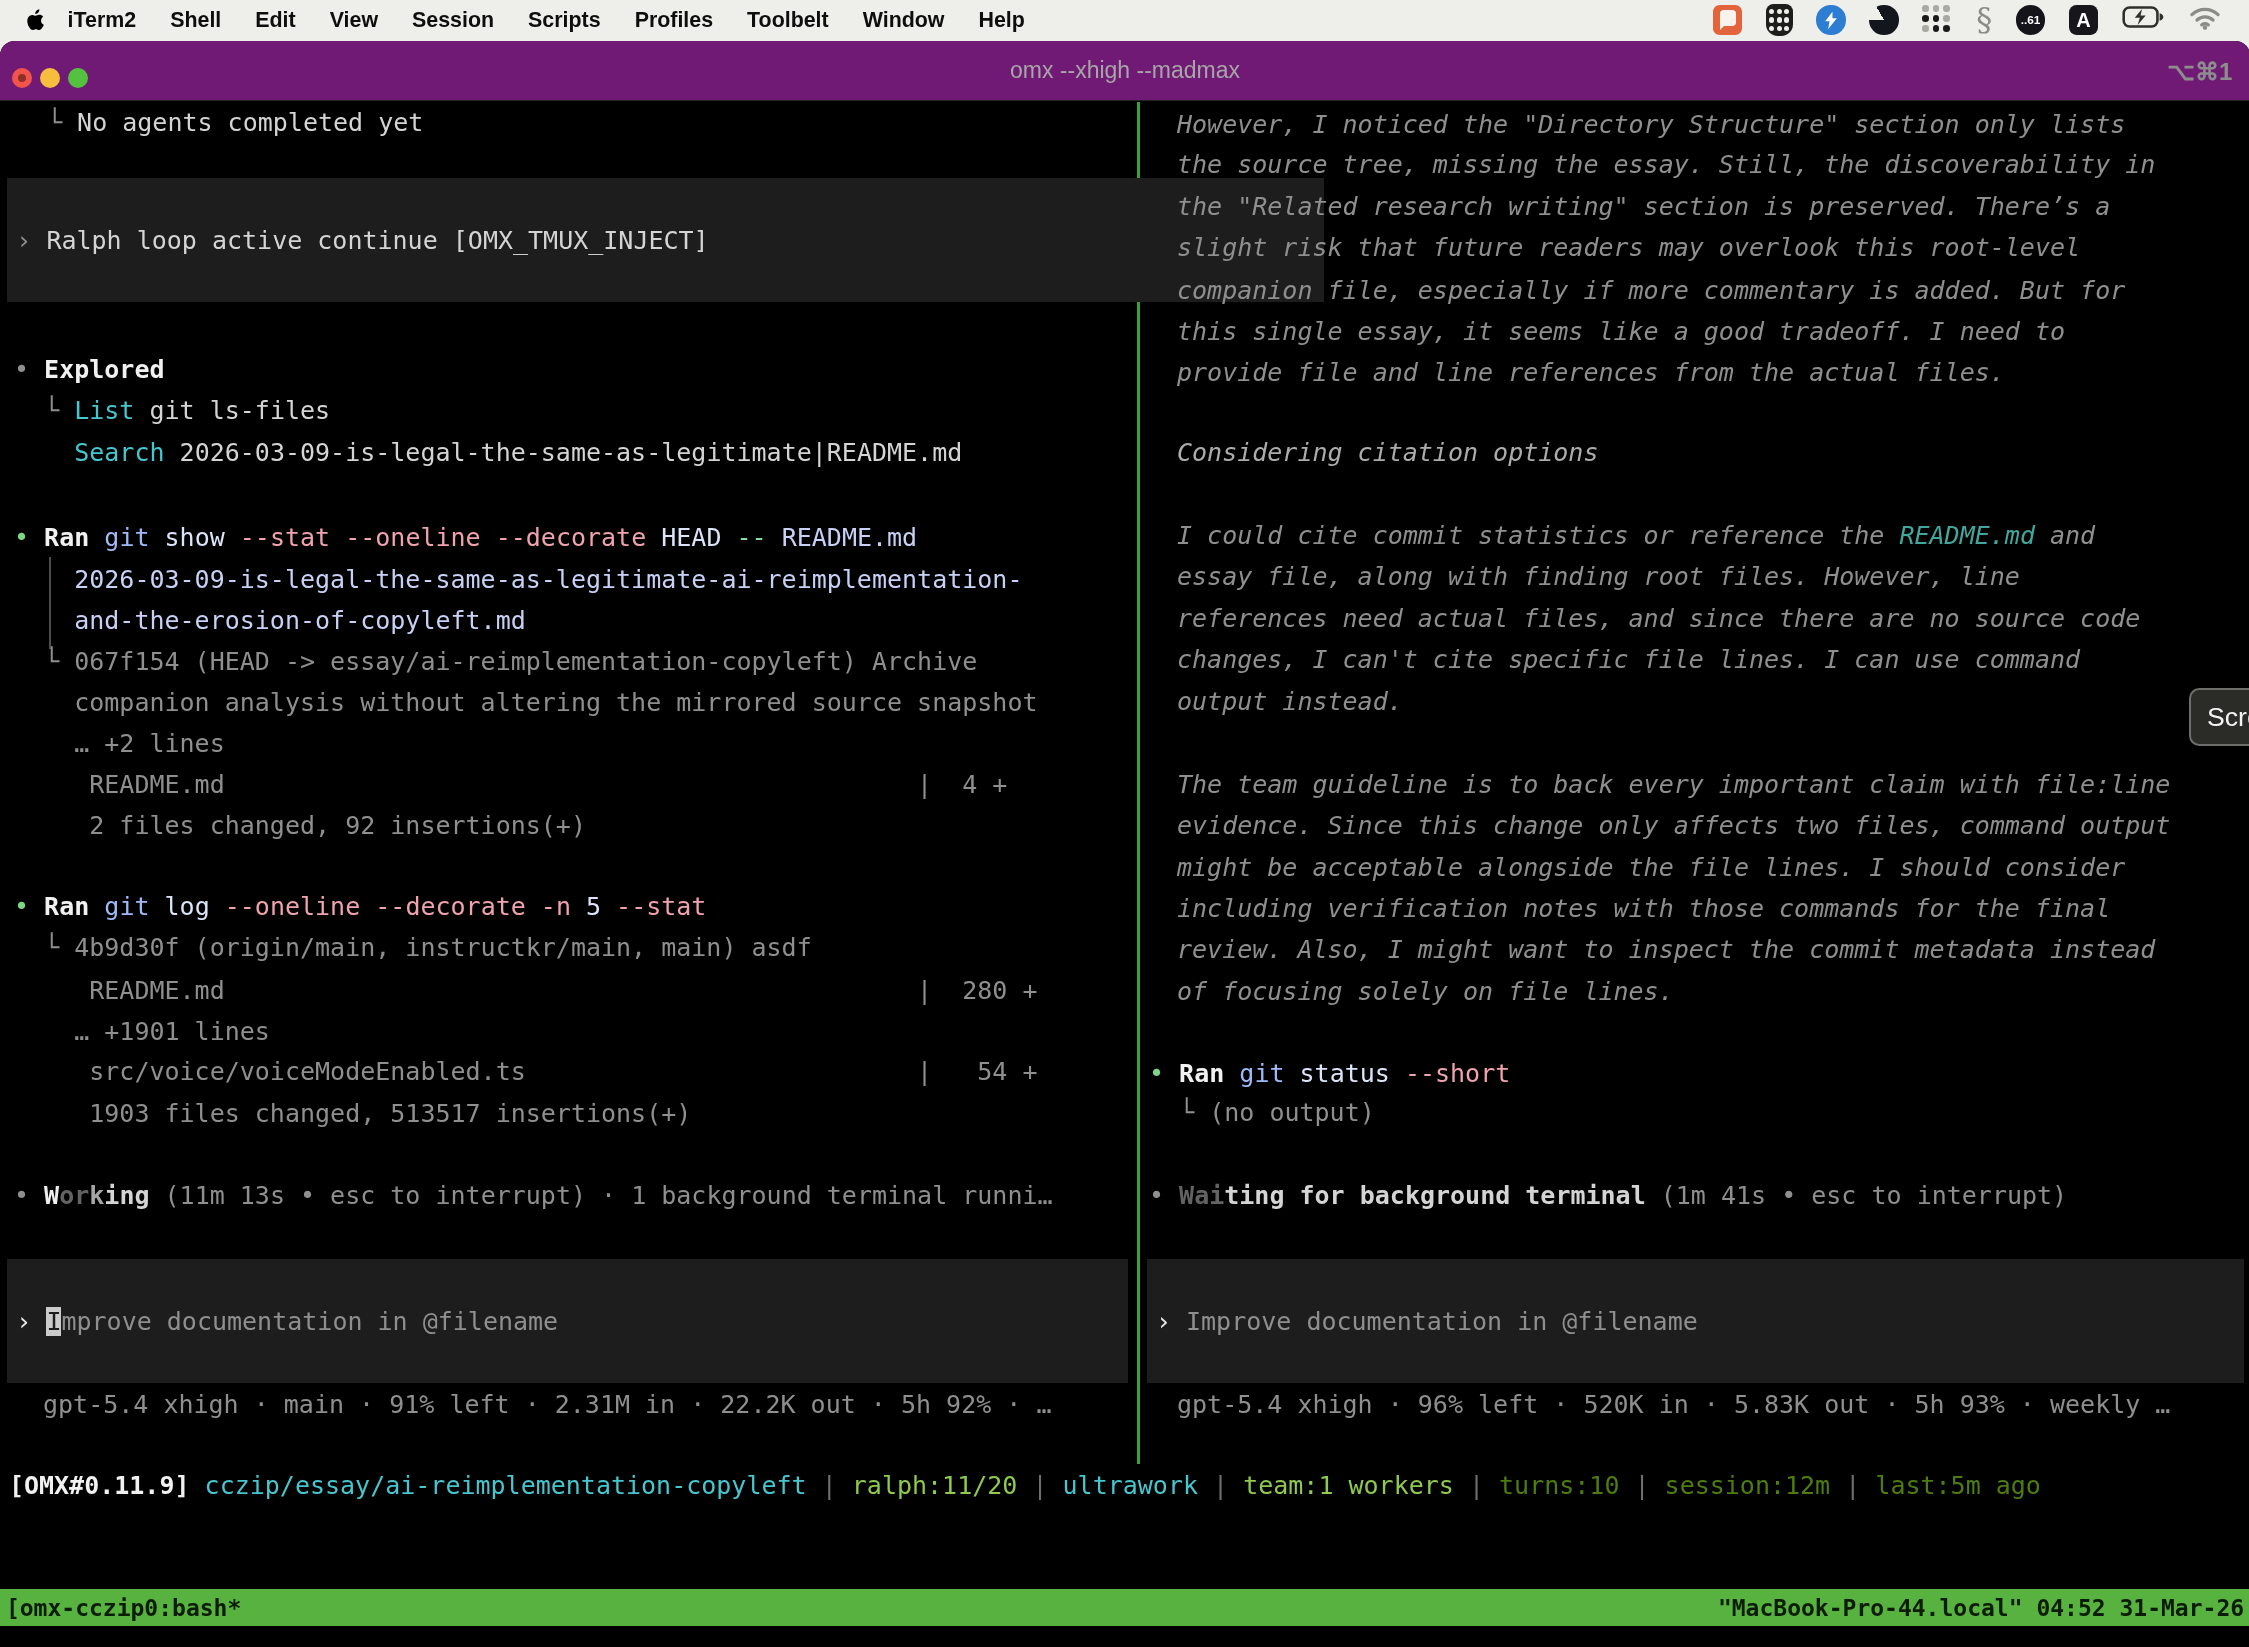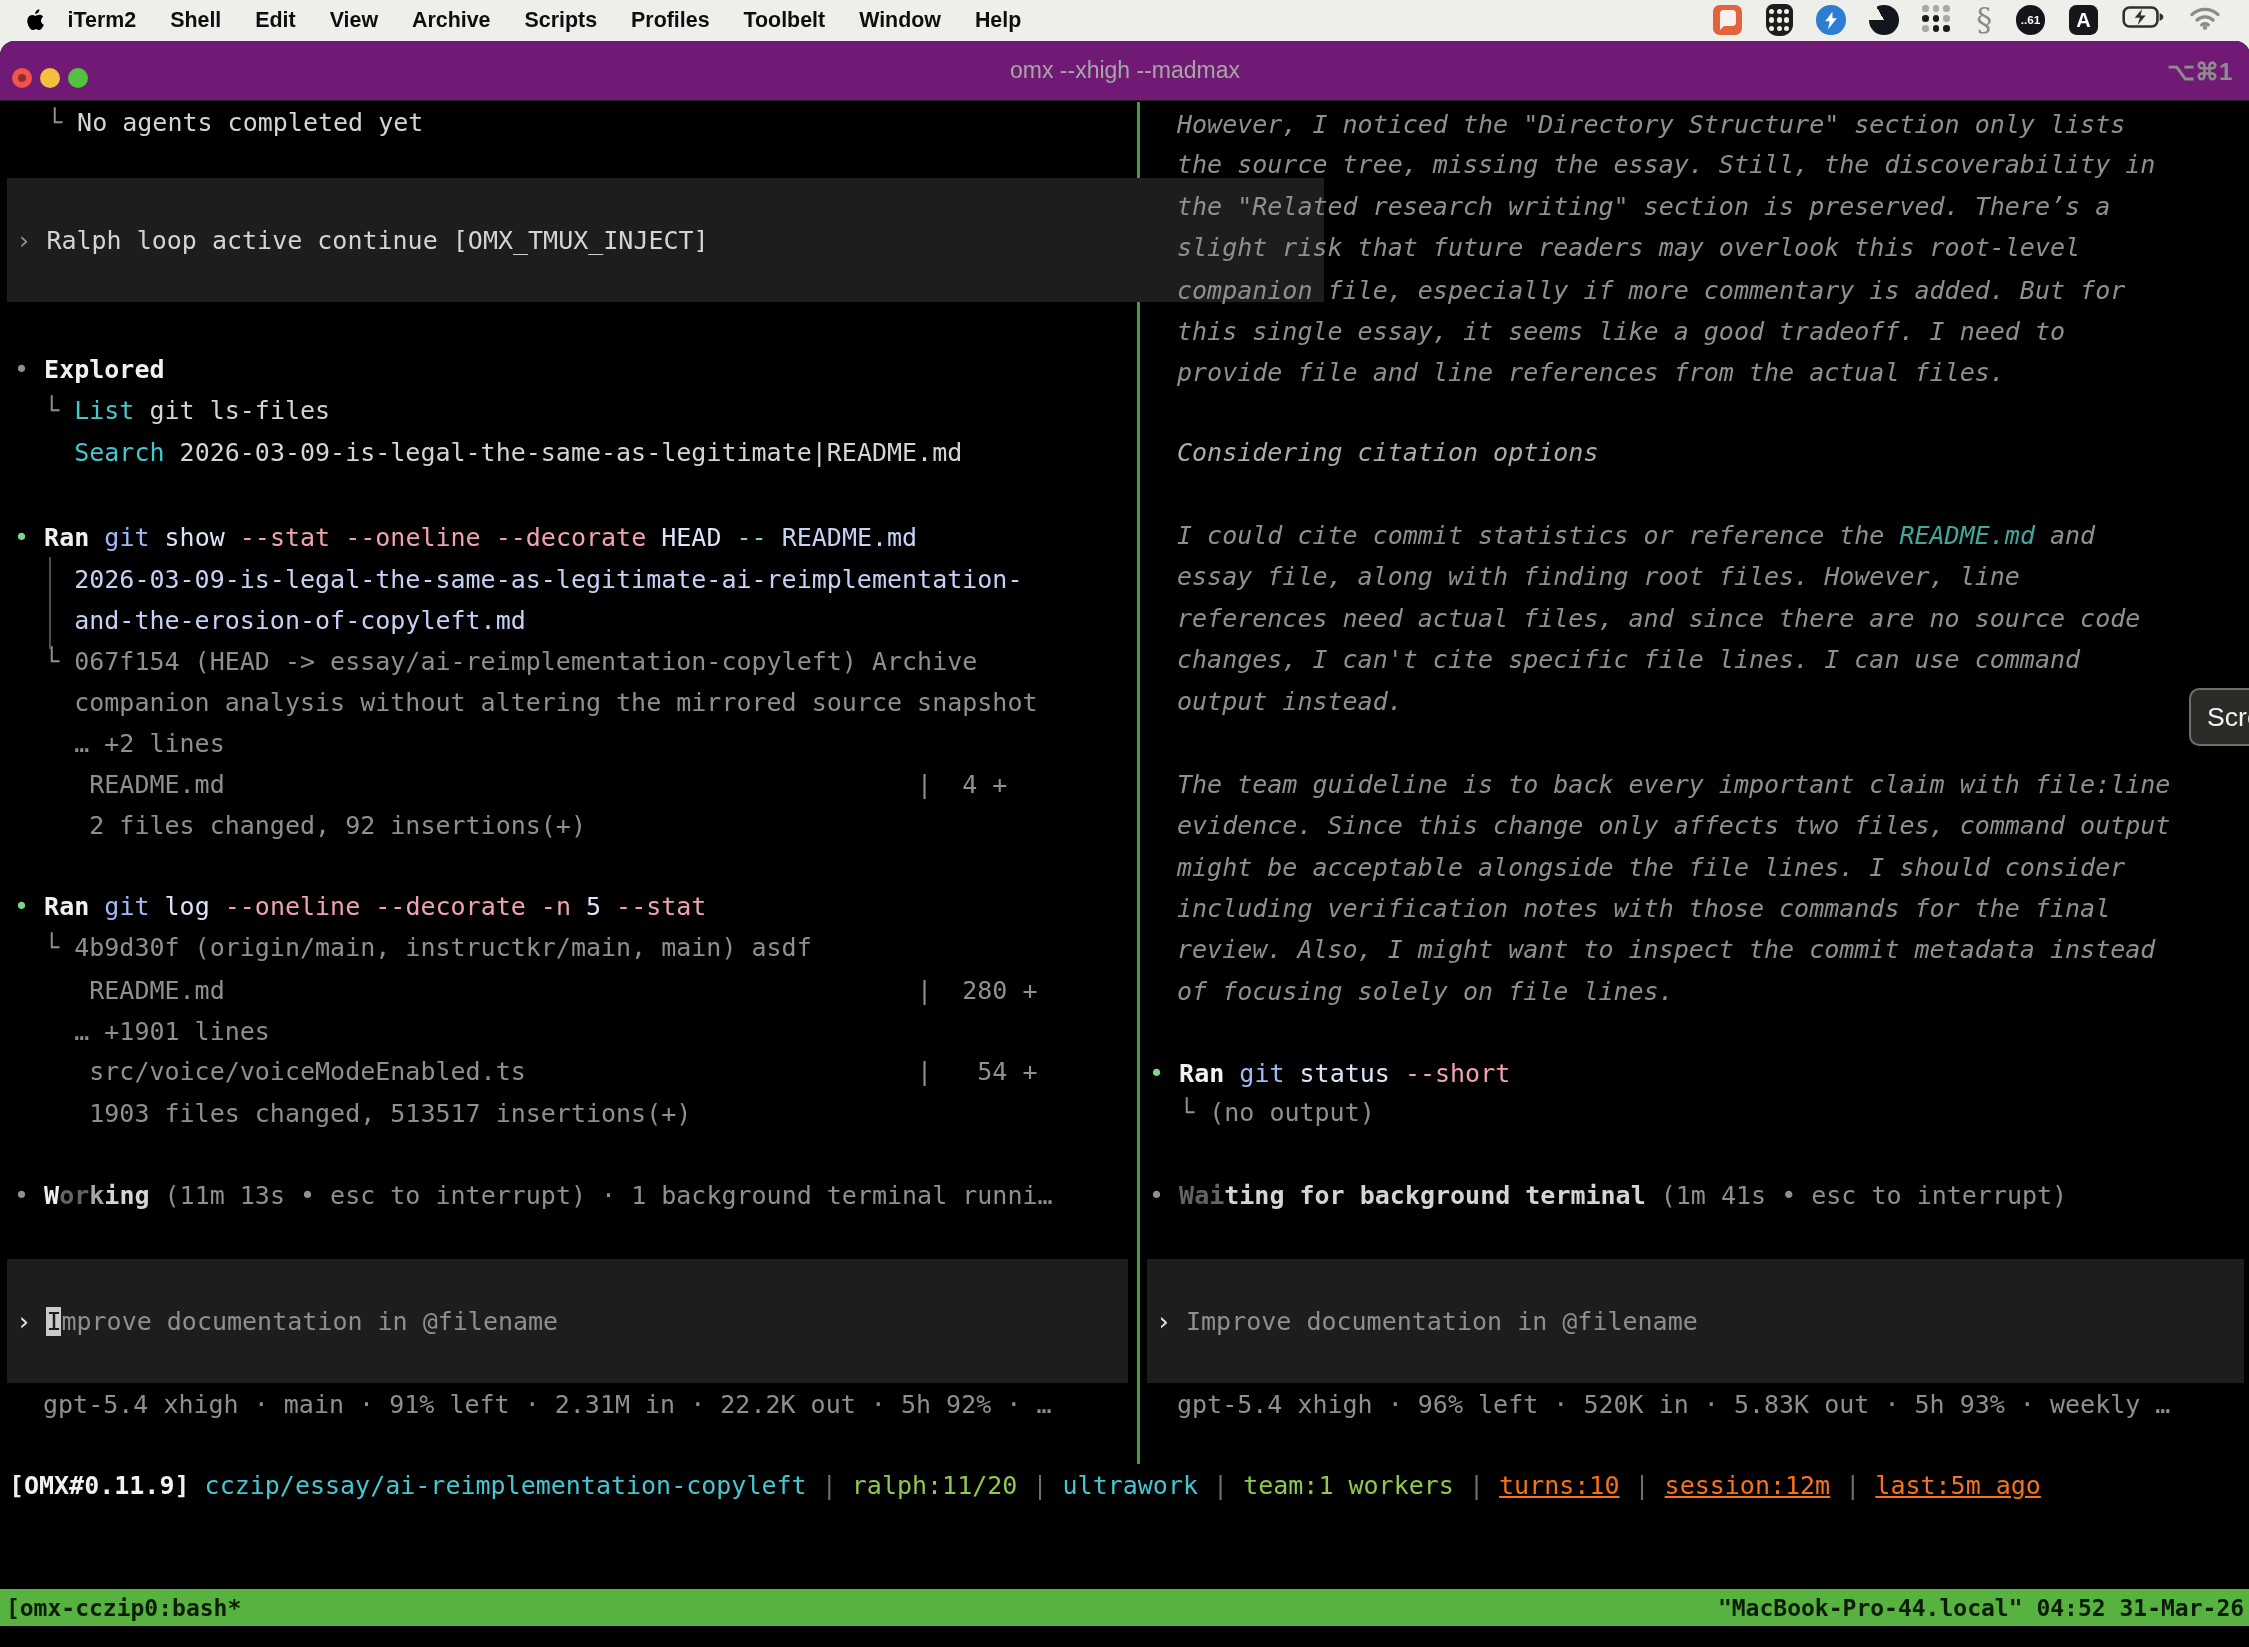--- a/index.html
+++ b/index.html
@@ -72,21 +72,21 @@
   .sg-ith{color:#acacac;font-style:italic;font-weight:normal;}
   .sg-itt{color:#41a79c;font-style:italic;}
   .sg-wh{color:#e9e9e9;}
   .sg-cur{background:#cbcbcb;color:#1c1c1c;}
   .sg-shw{color:#efefef;font-weight:bold;}
   .sg-shd{color:#636363;font-weight:bold;}
   .sg-shm{color:#a5a5a5;font-weight:bold;}
   .sg-shl{color:#d4d4d4;font-weight:bold;}
   .sg-grn{color:#8fc94d;}
   .sg-sep{color:#6e6e6e;}
-  .sg-stat{color:#f97316;text-decoration:underline;}
+  .sg-stat{color:#4d7c0f;}
 
   .scre{position:absolute;left:2189px;top:586px;width:103px;height:58px;background:#2b2b28;
         border:2.2px solid #6e6e6a;border-radius:10.3px;display:flex;align-items:center;
         padding-left:16px;box-sizing:border-box;color:#f4f4f2;
         font-family:"Liberation Sans",sans-serif;font-size:26.6px;}
 
   .tmux{position:absolute;left:0;top:1487px;width:2250px;height:37px;background:#57b240;
         display:flex;align-items:center;justify-content:space-between;padding:0 5.9px;
         box-sizing:border-box;font-size:23px;font-weight:bold;color:#0c1c06;text-align:center;}
 </style>
@@ -97,21 +97,21 @@
   <span class="apple">
     <svg viewBox="0 0 22 26" width="19" height="22">
         <path fill="#000" d="M18.7 13.9c0-3 2.5-4.5 2.6-4.6-1.4-2.1-3.6-2.4-4.4-2.4-1.9-.2-3.6 1.1-4.6 1.1-.9 0-2.4-1.1-3.9-1-2 0-3.9 1.2-4.9 3-2.1 3.6-.5 9 1.5 11.9 1 1.4 2.2 3 3.8 3 1.5-.1 2.1-1 3.9-1s2.3 1 3.9.9c1.6 0 2.7-1.5 3.7-2.9 1.2-1.7 1.6-3.3 1.7-3.4-.1 0-3.3-1.3-3.3-4.6z"></path>
         <path fill="#000" d="M15.5 4.1c.8-1 1.4-2.4 1.2-3.8-1.2.1-2.7.8-3.5 1.8-.8.9-1.5 2.3-1.3 3.7 1.4.1 2.8-.7 3.6-1.7z"></path>
       </svg>
   </span>
   <span class="mi app">iTerm2</span>
   <span class="mi">Shell</span>
   <span class="mi">Edit</span>
   <span class="mi">View</span>
-  <span class="mi">Archive</span>
+  <span class="mi">Session</span>
   <span class="mi">Scripts</span>
   <span class="mi">Profiles</span>
   <span class="mi">Toolbelt</span>
   <span class="mi">Window</span>
   <span class="mi">Help</span>
 
   <span class="mb-right">
     <span class="ic-msg">
         <span class="ic-msg-in"></span>
       </span>

